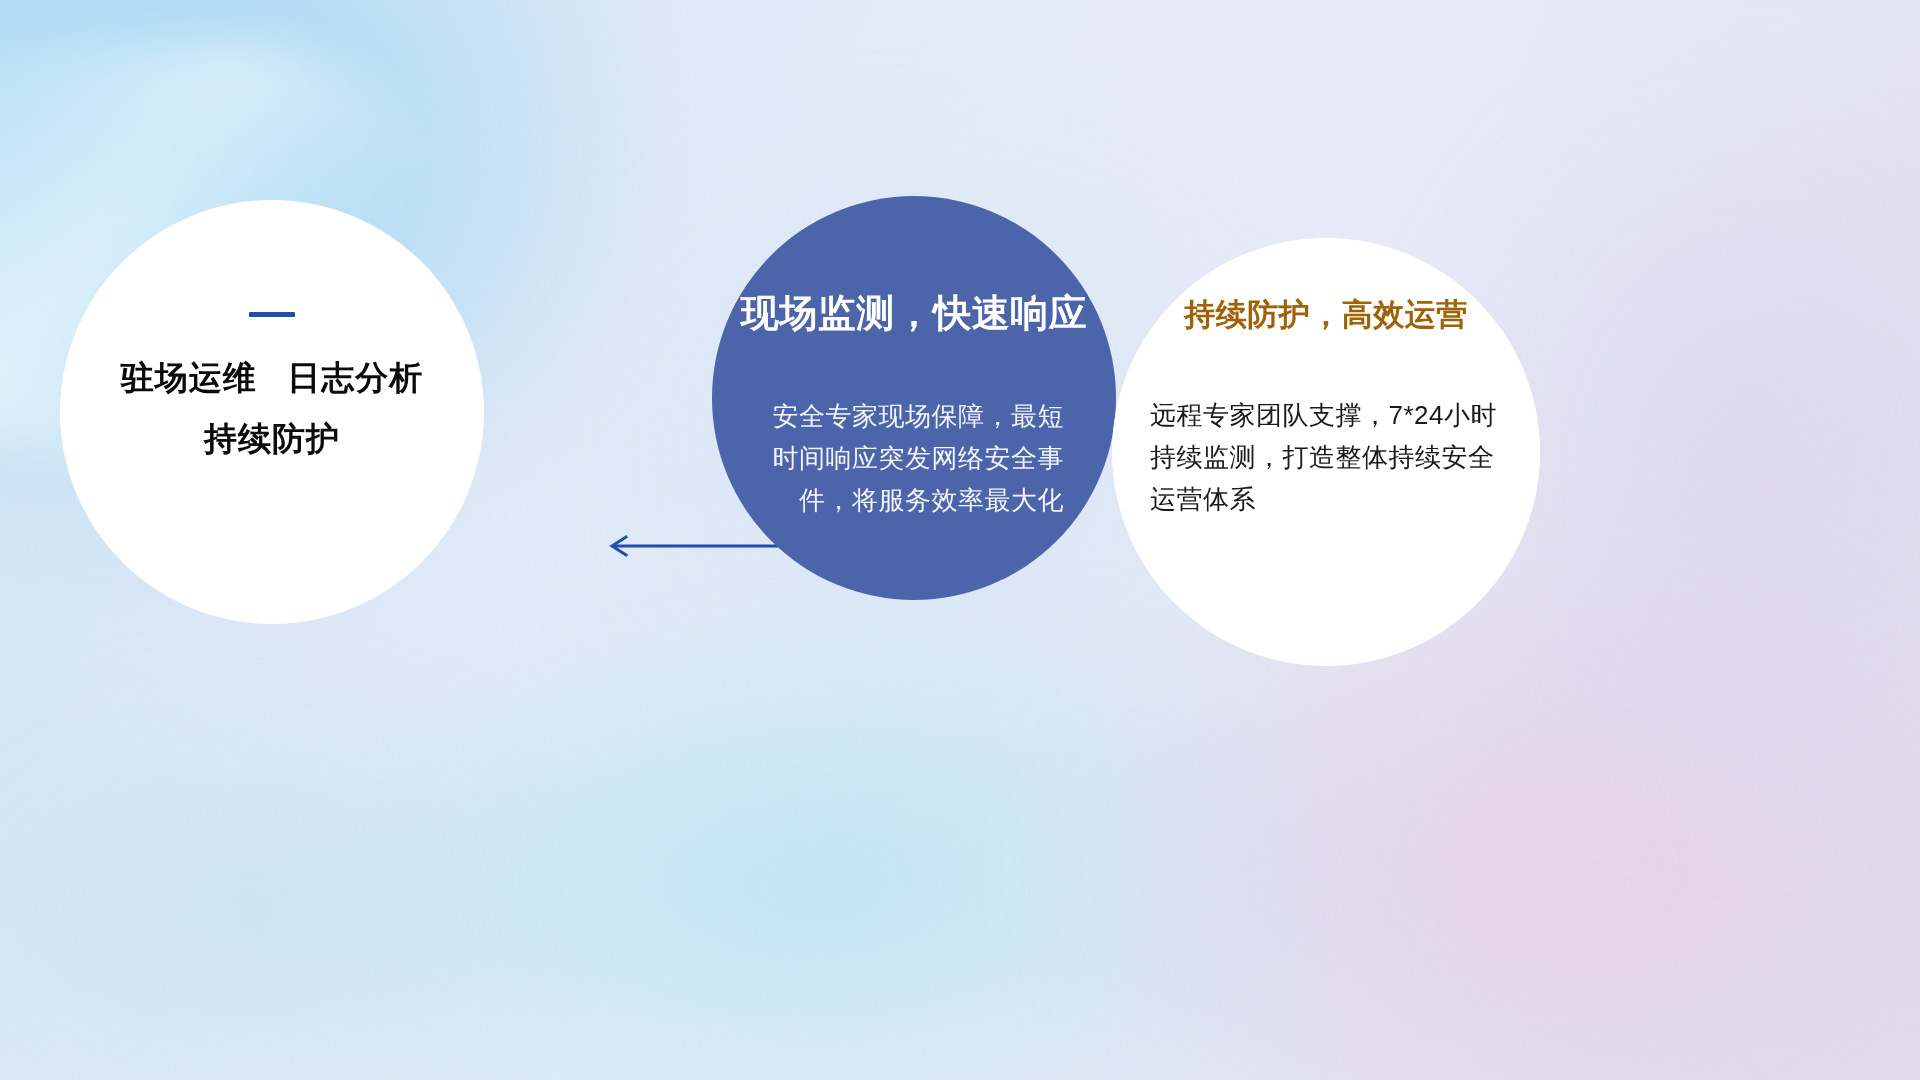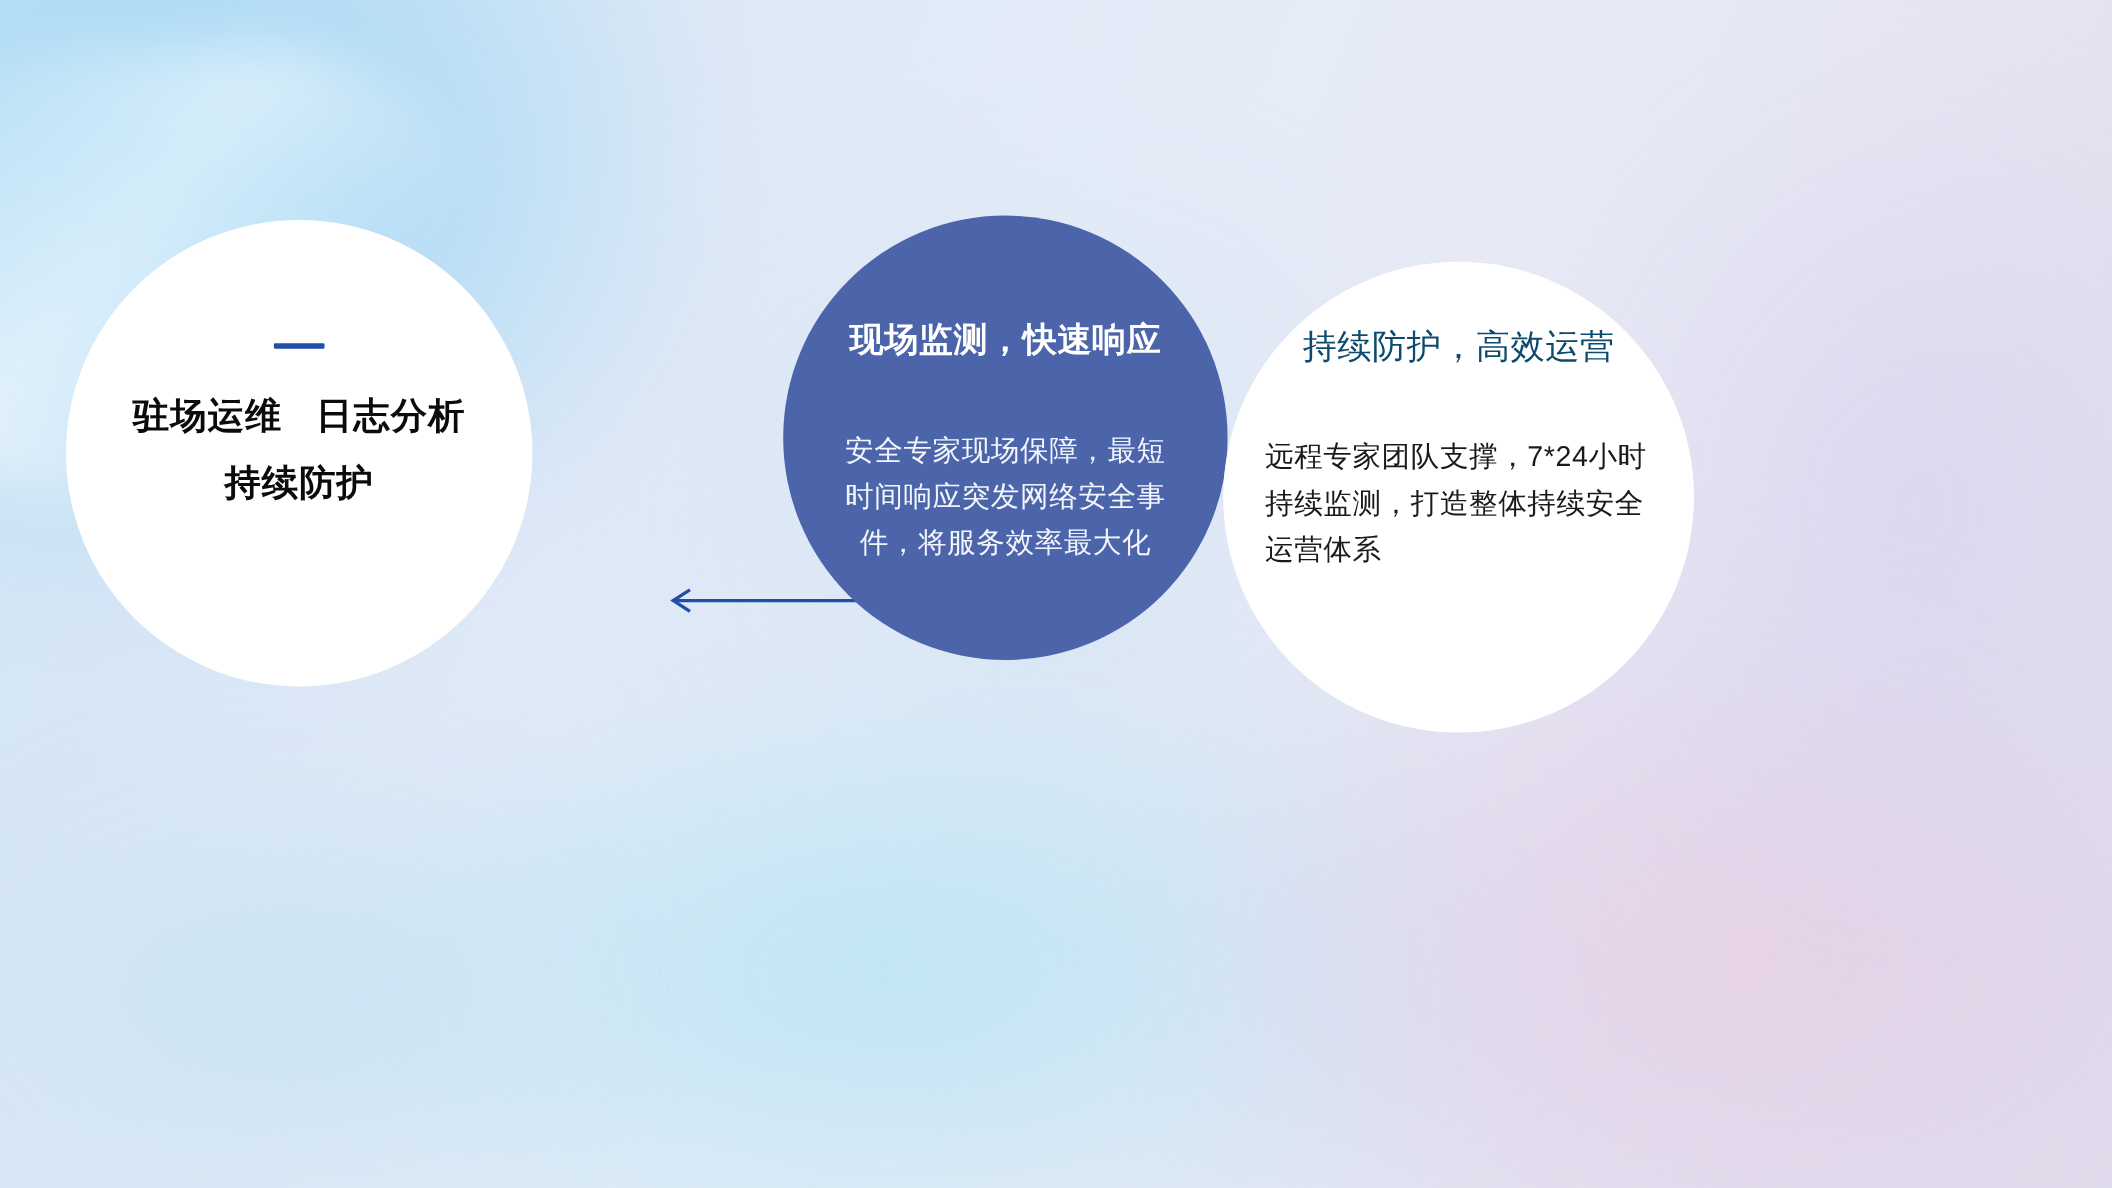--- a/index.html
+++ b/index.html
@@ -164,51 +164,52 @@
     left: 712px;
     top: 196px;
     width: 404px;
     height: 404px;
     background: #4b64aa;
     justify-content: flex-start;
     padding-top: 92px;
     z-index: 2;
   }
   .mid-title {
-    font-size: 31px;
+    font-size: 38px;
     font-weight: 700;
     color: #ffffff;
     letter-spacing: 0.5px;
     white-space: nowrap;
     margin-bottom: 58px;
   }
   .mid-body {
     font-size: 26px;
     font-weight: 400;
     color: #f2f5fb;
     line-height: 1.62;
-    text-align: center;
+    text-align: right;
     width: 300px;
     letter-spacing: 0.5px;
+    font-family: Liberation Mono, monospace;
   }
 
   .circle-right {
     left: 1112px;
     top: 238px;
     width: 428px;
     height: 428px;
     background: #ffffff;
     justify-content: flex-start;
     padding-top: 56px;
     z-index: 3;
   }
   .right-title {
     font-size: 31px;
-    font-weight: 400;
-    color: #0c4a6e;
+    font-weight: 700;
+    color: #a16207;
     letter-spacing: 0.5px;
     white-space: nowrap;
     margin-bottom: 58px;
   }
   .right-body {
     font-size: 26px;
     font-weight: 400;
     color: #1a1a1a;
     line-height: 1.62;
     text-align: left;

